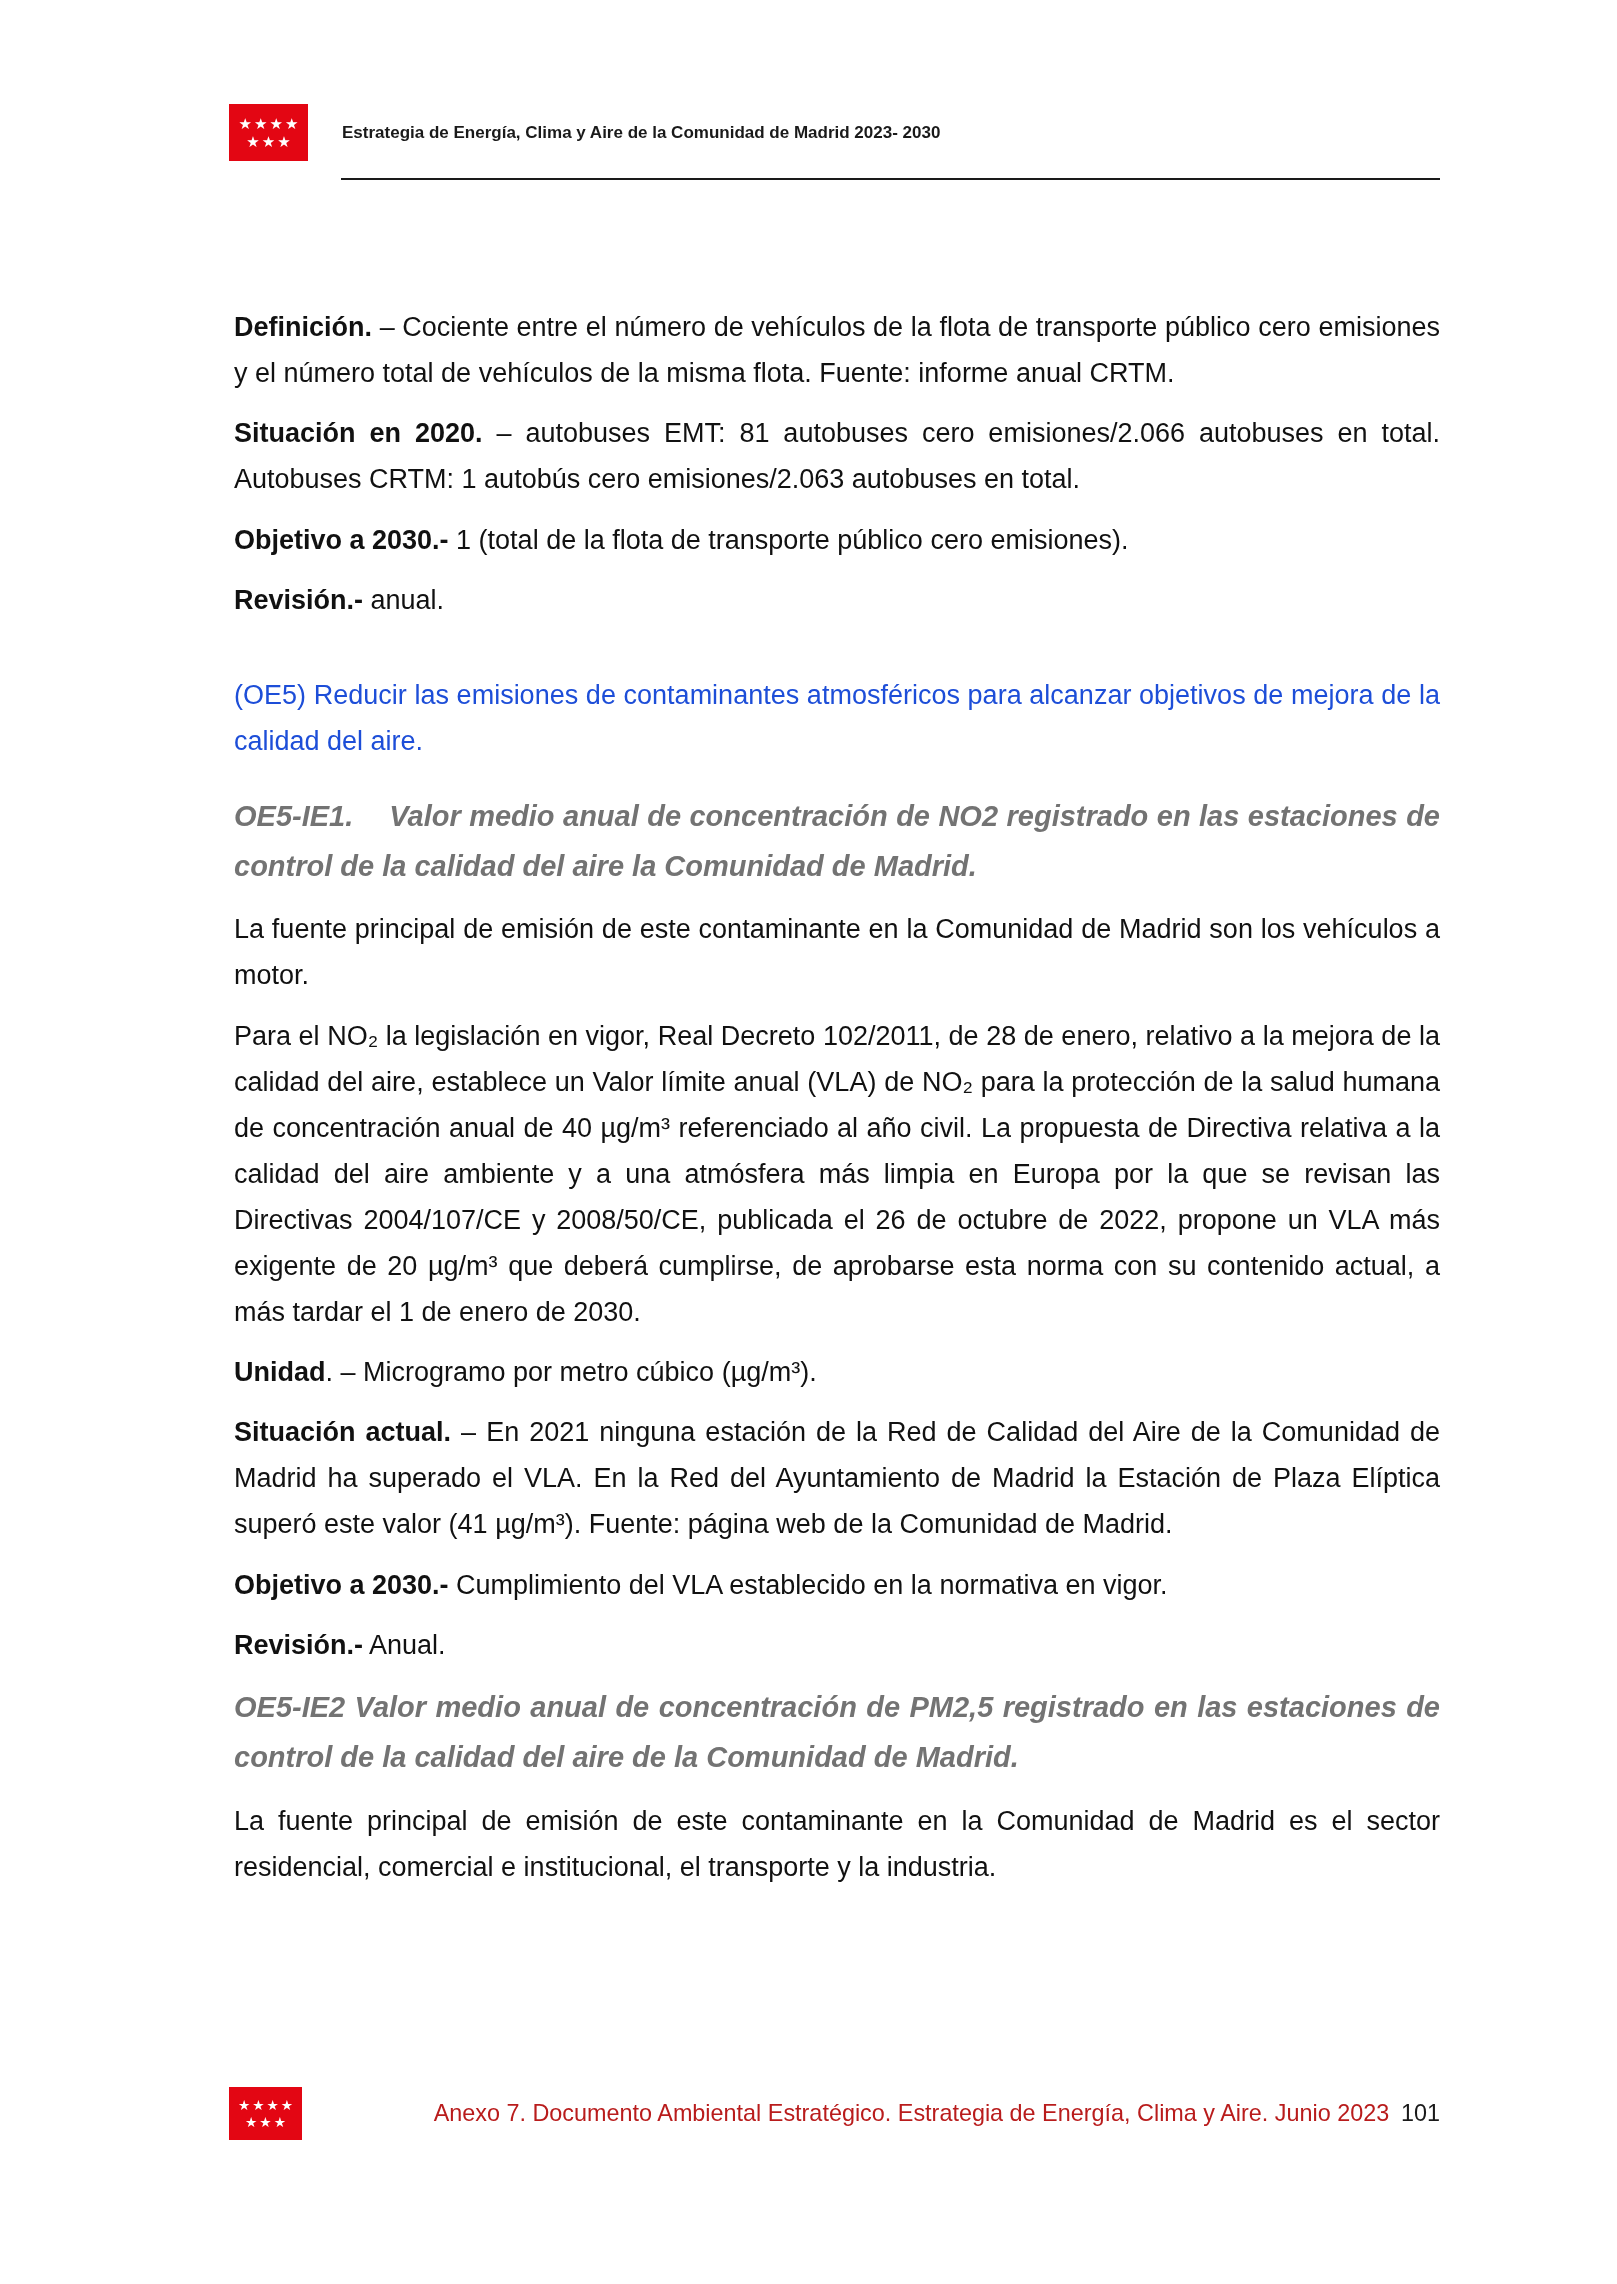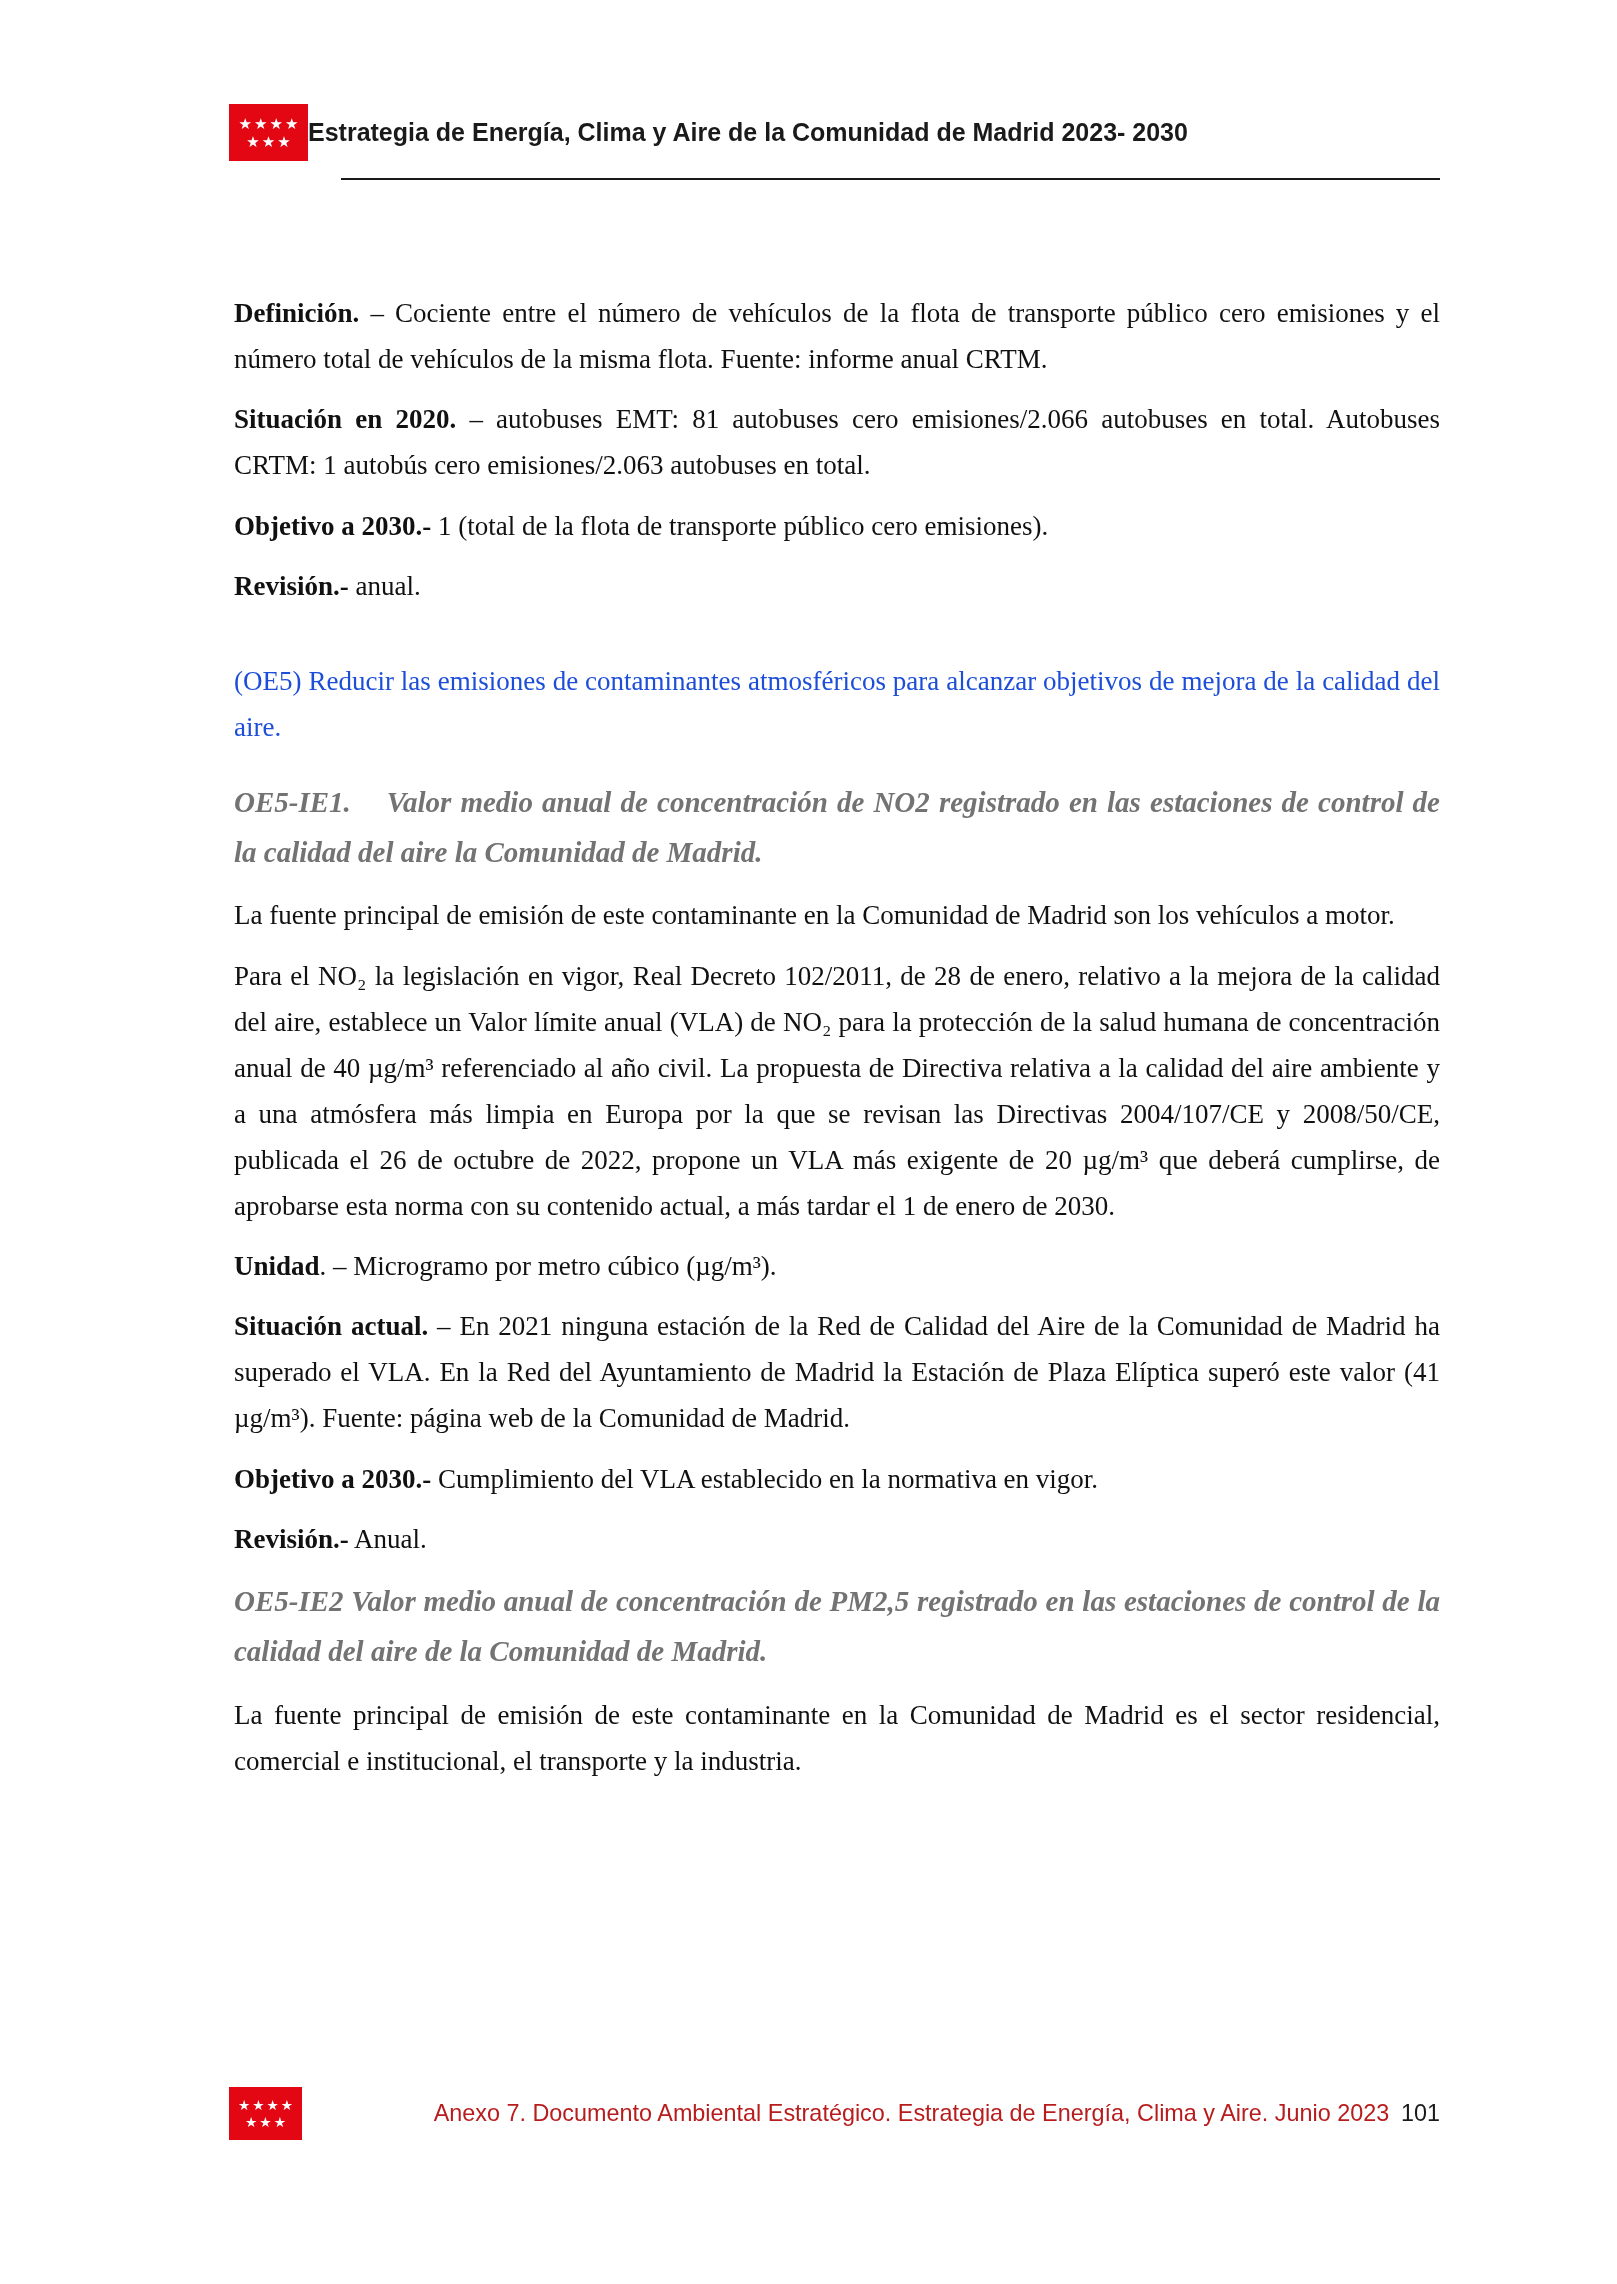--- a/index.html
+++ b/index.html
@@ -15,31 +15,30 @@
   }
   
   .header { position:absolute; top:104px; left:229px; display:flex; align-items:center; }
   .logo {
     width:79px; height:57px;
     background:#e30613;
     display:flex; flex-direction:column; align-items:center; justify-content:center;
     flex:0 0 auto;
   }
   .stars { color:#ffffff; font-size:15px; line-height:18px; letter-spacing:2px; text-indent:2px; white-space:nowrap; }
-  .header-title { font-size:25px; font-weight:700; color:#1a1a1a; white-space:nowrap; }
+  .header-title { margin-left:34px; font-size:17px; font-weight:700; color:#1a1a1a; white-space:nowrap; }
   .header-rule { position:absolute; top:178px; left:341px; width:1099px; height:2px; background:#1a1a1a; }
 
   
   .content {
     position:absolute;
-    top:290px; left:234px; width:1206px;
+    top:304px; left:234px; width:1206px;
     font-size:27px; line-height:46px;
     text-align:justify;
     color:#111111;
-    font-family:Liberation Serif, serif;
   }
   .para { margin-bottom:14.3px; }
   .b { font-weight:700; }
   .h-blue { color:#1d4ed8; margin-top:49px; margin-bottom:27px; text-align:justify; }
   .h-ie { font-weight:700; font-style:italic; font-size:29px; line-height:50px; margin-bottom:15.6px; color:#737373; text-align:justify; }
   .h-ie .num { margin-right:36px; }
   .h-ie2 { }
 
   
   .footer { position:absolute; top:2087px; left:229px; width:1211px; display:flex; align-items:center; }

